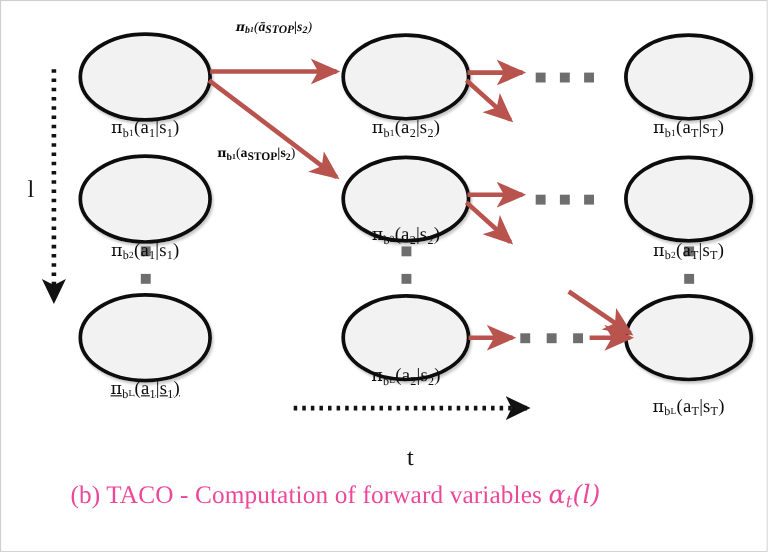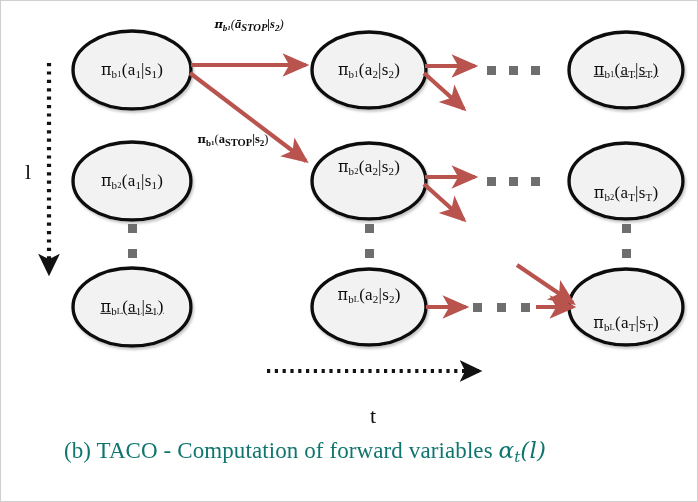--- a/index.html
+++ b/index.html
@@ -28,20 +28,21 @@
   }
   .node-label {
     position: absolute;
     transform: translate(-50%, -50%);
     font-family: "Liberation Serif", serif;
     font-size: 17px;
     color: #0d0d0d;
     white-space: nowrap;
     pointer-events: none;
     letter-spacing: 0.2px;
+    margin-top: 47px;
   }
   .node-label .sub {
     font-size: 11px;
     vertical-align: -0.30em;
   }
   .node-label .subsub {
     font-size: 8.5px;
     vertical-align: -0.22em;
   }
   .node-label .pi {
@@ -96,21 +97,21 @@
     pointer-events: none;
   }
   #caption {
     position: absolute;
     left: 0;
     top: 436px;
     width: 608px;
     text-align: center;
     font-family: "Liberation Serif", serif;
     font-size: 23px;
-    color: #0f766e;
+    color: #ec4899;
     letter-spacing: 0.1px;
   }
   #caption .math {
     font-family: "DejaVu Serif", serif;
     font-style: italic;
   }
   #caption .msub {
     font-family: "DejaVu Serif", serif;
     font-style: italic;
     font-size: 15px;
@@ -206,31 +207,31 @@
     <line x1="48" y1="62" x2="48" y2="272" stroke="#121212" stroke-width="4.2" stroke-dasharray="3.2 5.2" stroke-linecap="butt" marker-end="url(#blackhead)"></line>
     <line x1="266" y1="370" x2="478" y2="370" stroke="#121212" stroke-width="4.2" stroke-dasharray="3.2 4.6" stroke-linecap="butt" marker-end="url(#blackhead)"></line>
   </svg>
 
   <div class="node-label" style="left:131px; top:69px;">
     <span class="pi">π</span><span class="sub">b</span><span class="subsub">1</span><span>(</span><span>a</span><span class="sub">1</span><span>|</span><span>s</span><span class="sub">1</span><span>)</span>
   </div>
   <div class="node-label" style="left:368px; top:69px;text-align:right;">
     <span class="pi">π</span><span class="sub">b</span><span class="subsub">1</span><span>(</span><span>a</span><span class="sub">2</span><span>|</span><span>s</span><span class="sub">2</span><span>)</span>
   </div>
-  <div class="node-label" style="left:625px; top:69px;text-decoration:underline;">
+  <div class="node-label" style="left:625px; top:69px;">
     <span class="pi">π</span><span class="sub">b</span><span class="subsub">1</span><span>(</span><span>a</span><span class="sub">T</span><span>|</span><span>s</span><span class="sub">T</span><span>)</span>
   </div>
 
   <div class="node-label" style="left:131px; top:180px;">
     <span class="pi">π</span><span class="sub">b</span><span class="subsub">2</span><span>(</span><span>a</span><span class="sub">1</span><span>|</span><span>s</span><span class="sub">1</span><span>)</span>
   </div>
   <div class="node-label" style="left:368px; top:166px;">
     <span class="pi">π</span><span class="sub">b</span><span class="subsub">2</span><span>(</span><span>a</span><span class="sub">2</span><span>|</span><span>s</span><span class="sub">2</span><span>)</span>
   </div>
-  <div class="node-label" style="left:625px; top:192px;">
+  <div class="node-label" style="left:625px; top:180px;">
     <span class="pi">π</span><span class="sub">b</span><span class="subsub">2</span><span>(</span><span>a</span><span class="sub">T</span><span>|</span><span>s</span><span class="sub">T</span><span>)</span>
   </div>
 
   <div class="node-label" style="left:131px; top:306px;text-decoration:underline;">
     <span class="pi">π</span><span class="sub">b</span><span class="subsub">L</span><span>(</span><span>a</span><span class="sub">1</span><span>|</span><span>s</span><span class="sub">1</span><span>)</span>
   </div>
   <div class="node-label" style="left:368px; top:294px;">
     <span class="pi">π</span><span class="sub">b</span><span class="subsub">L</span><span>(</span><span>a</span><span class="sub">2</span><span>|</span><span>s</span><span class="sub">2</span><span>)</span>
   </div>
   <div class="node-label" style="left:625px; top:322px;">

